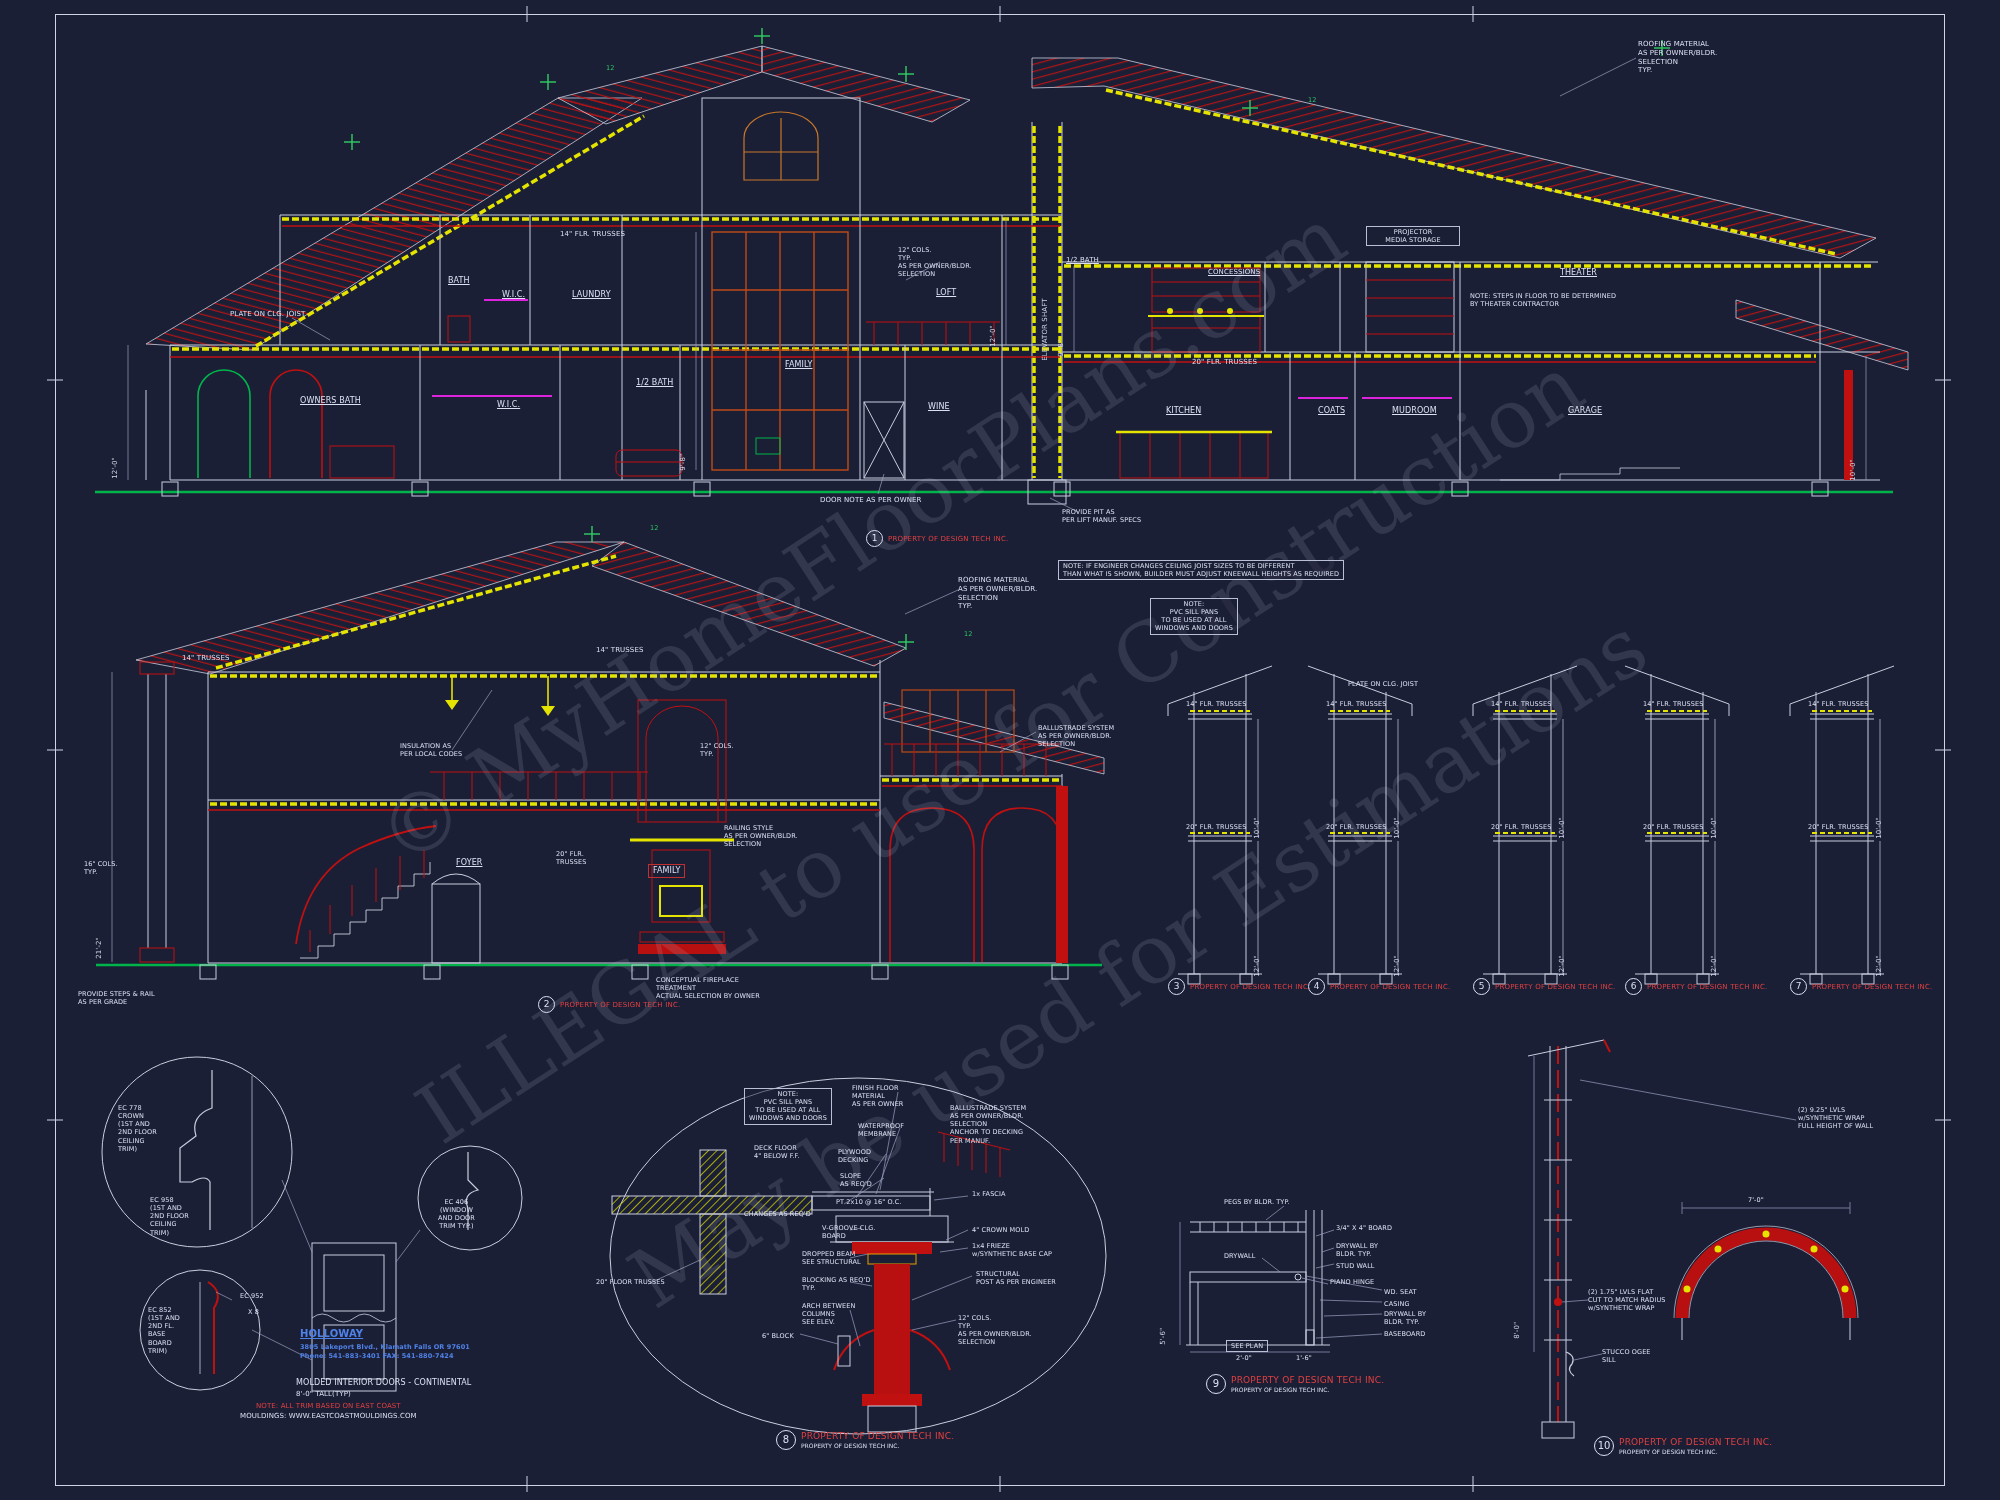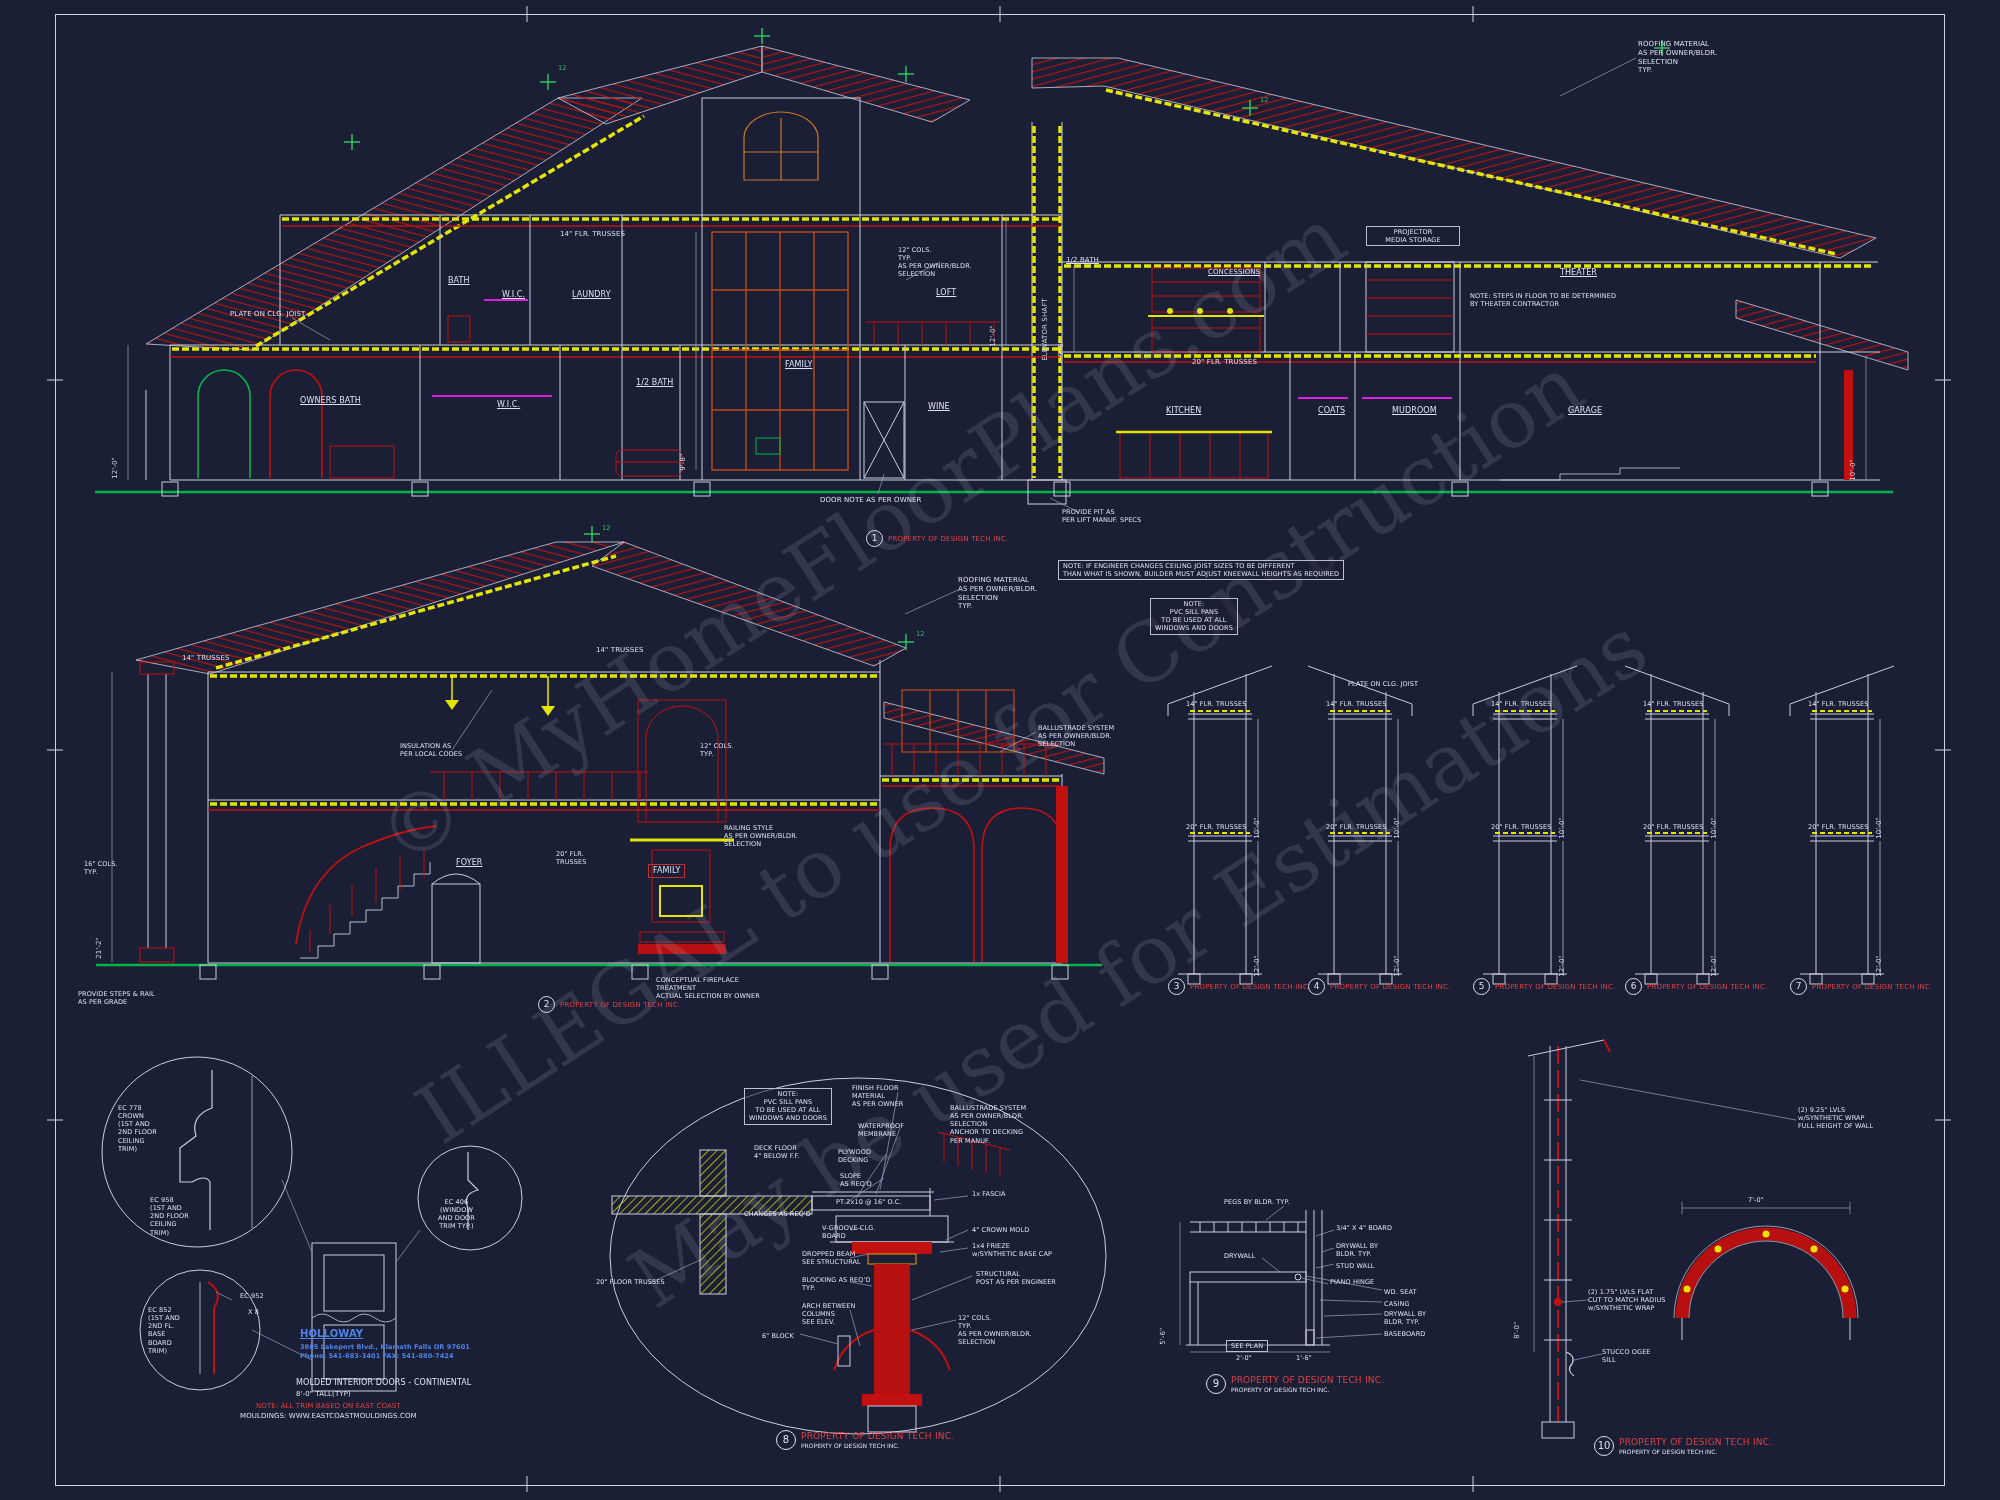--- a/index.html
+++ b/index.html
@@ -5,21 +5,21 @@
   html,body{margin:0;padding:0;background:#14172a;}
   .sheet{position:relative;width:2000px;height:1500px;background:#1b1f36;overflow:hidden;font-family:"DejaVu Sans",sans-serif;}
   .frame{position:absolute;left:55px;top:14px;width:1888px;height:1470px;border:1.5px solid #cfd4e4;}
   svg.lines{position:absolute;left:0;top:0;}
   .lb{position:absolute;font-size:8px;line-height:1.25;color:#dbe0f2;white-space:pre-line;letter-spacing:.1px;}
   .s7{font-size:7px;}
   .s65{font-size:6.5px;}
   .ul{text-decoration:underline;}
   .redtx{color:#e04040;}
   .blue{color:#4f82e8;}
-  .grn{color:#30c860;}
+  .grn{color:#30c860;margin-left:48px;}
   .ctr{text-align:center;}
   .b{font-weight:bold;}
   .boxed{border:1px solid #b9bfd6;padding:1px 4px;background:rgba(27,31,53,.55);}
   .rboxed{border:1px solid #c03030;padding:1px 4px;}
   .vert{transform:rotate(-90deg);transform-origin:left bottom;font-size:7px;color:#cfd4e8;white-space:nowrap;}
   .tm{position:absolute;display:flex;align-items:center;gap:5px;}
   .num{width:15px;height:15px;border:1px solid #dbe0f2;border-radius:50%;color:#dbe0f2;font-size:9px;line-height:15px;text-align:center;flex:0 0 auto;}
   .num2{width:18px;height:18px;line-height:18px;font-size:10px;}
   .prop{font-size:7px;color:#e04040;letter-spacing:.2px;white-space:nowrap;}
   .proplg{font-size:9px;}

